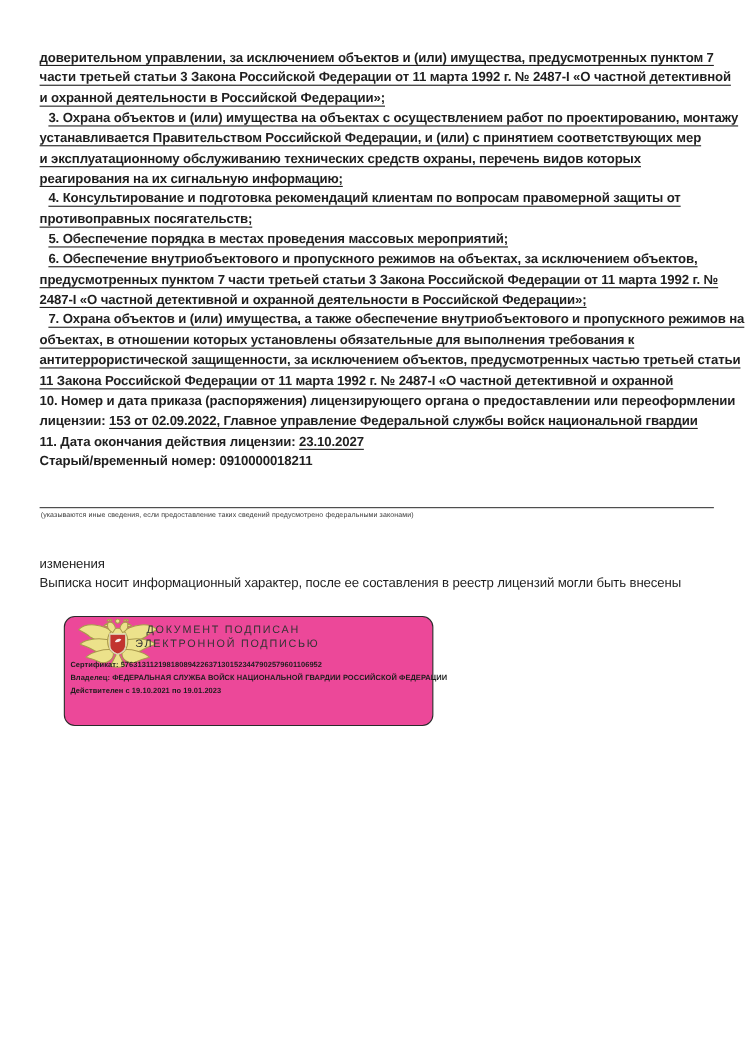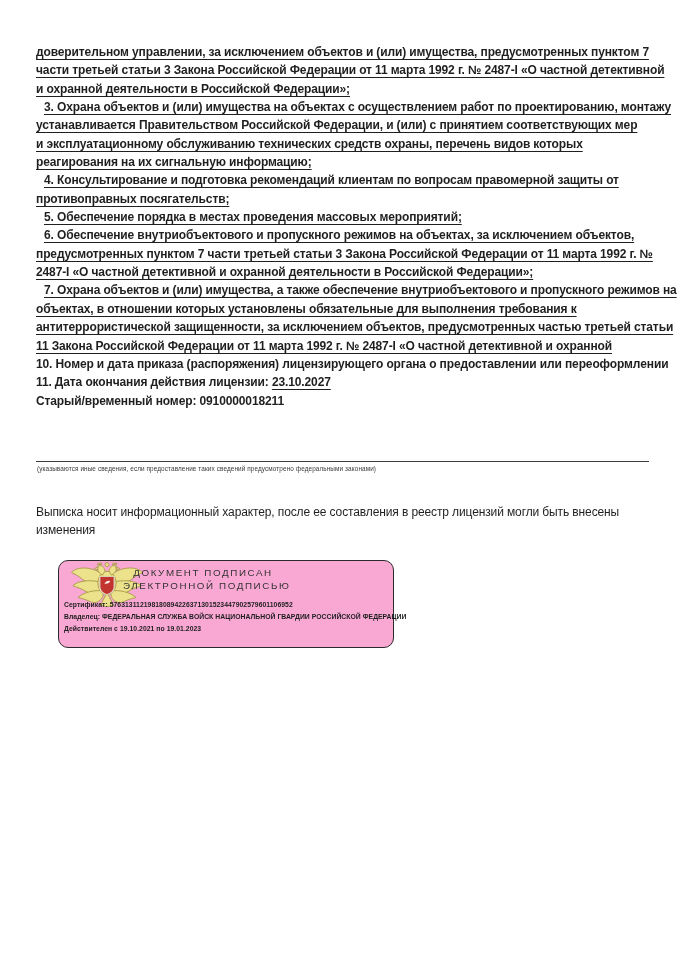--- a/index.html
+++ b/index.html
@@ -43,22 +43,22 @@
     letter-spacing:0.1px;white-space:nowrap;
   }
   
   .note{
     position:absolute;left:36px;top:503px;width:614px;
     font-size:12px;line-height:18.35px;color:var(--text);
     letter-spacing:-0.12px;
   }
   
   .stamp{
-    position:absolute;left:58px;top:560px;width:336px;height:88px;
-    border:1.7px solid #2b2b2b;border-radius:10px;background:#f9a8d4;
+    position:absolute;left:58px;top:560px;width:336px;height:100px;
+    border:1.7px solid #2b2b2b;border-radius:10px;background:#ec4899;
   }
   .stamp-emblem{position:absolute;left:7px;top:1px;width:82px;height:46px;}
   .stamp-title{
     position:absolute;left:64px;top:6px;width:160px;text-align:center;
     font-size:9.8px;line-height:12.8px;letter-spacing:1.6px;color:#333333;
     white-space:nowrap;
   }
   .stamp-info{
     position:absolute;left:5px;top:38px;width:326px;
     font-size:6.8px;font-weight:700;line-height:12px;color:#1d1d1d;
@@ -83,30 +83,31 @@
       <div class="line"><span class="seg u">противоправных посягательств;</span></div>
       <div class="line ind"><span class="seg u">5. Обеспечение порядка в местах проведения массовых мероприятий;</span></div>
       <div class="line ind"><span class="seg u">6. Обеспечение внутриобъектового и пропускного режимов на объектах, за исключением объектов,</span></div>
       <div class="line"><span class="seg u">предусмотренных пунктом 7 части третьей статьи 3 Закона Российской Федерации от 11 марта 1992 г. №</span></div>
       <div class="line"><span class="seg u">2487-I «О частной детективной и охранной деятельности в Российской Федерации»;</span></div>
       <div class="line ind"><span class="seg u">7. Охрана объектов и (или) имущества, а также обеспечение внутриобъектового и пропускного режимов на</span></div>
       <div class="line"><span class="seg u">объектах, в отношении которых установлены обязательные для выполнения требования к</span></div>
       <div class="line"><span class="seg u">антитеррористической защищенности, за исключением объектов, предусмотренных частью третьей статьи</span></div>
       <div class="line"><span class="seg u">11 Закона Российской Федерации от 11 марта 1992 г. № 2487-I «О частной детективной и охранной</span></div>
       <div class="line"><span class="seg">10. Номер и дата приказа (распоряжения) лицензирующего органа о предоставлении или переоформлении</span></div>
+      <div class="line"><span class="seg">лицензии: </span><span class="seg u">153 от 02.09.2022, Главное управление Федеральной службы войск национальной гвардии</span></div>
       <div class="line"><span class="seg">11. Дата окончания действия лицензии: </span><span class="seg u">23.10.2027</span></div>
       <div class="line"><span class="seg">Старый/временный номер: 0910000018211</span></div>
     </div>
 
   <div class="field-rule"></div>
   <div class="fine-print">(указываются иные сведения, если предоставление таких сведений предусмотрено федеральными законами)</div>
 
   <div class="note">
+      <div class="line"><span class="seg">изменения</span></div>
       <div class="line"><span class="seg">Выписка носит информационный характер, после ее составления в реестр лицензий могли быть внесены</span></div>
-      <div class="line"><span class="seg">изменения</span></div>
     </div>
 
   <div class="stamp">
     <svg class="stamp-emblem" viewBox="0 0 120 70" xmlns="http://www.w3.org/2000/svg">
       <g fill="var(--eagle-gold)" stroke="var(--eagle-outline)" stroke-width="1.4" stroke-linejoin="round">
 
         <path d="M57 22 C40 6 14 6 6 16 C14 20 18 22 22 26 C30 32 44 34 57 30 Z"></path>
         <path d="M55 32 C38 26 16 28 8 36 C16 39 22 41 28 45 C38 50 50 46 55 40 Z"></path>
         <path d="M54 44 C42 42 24 46 16 54 C24 56 30 58 36 61 C46 64 54 56 54 50 Z"></path>
 

